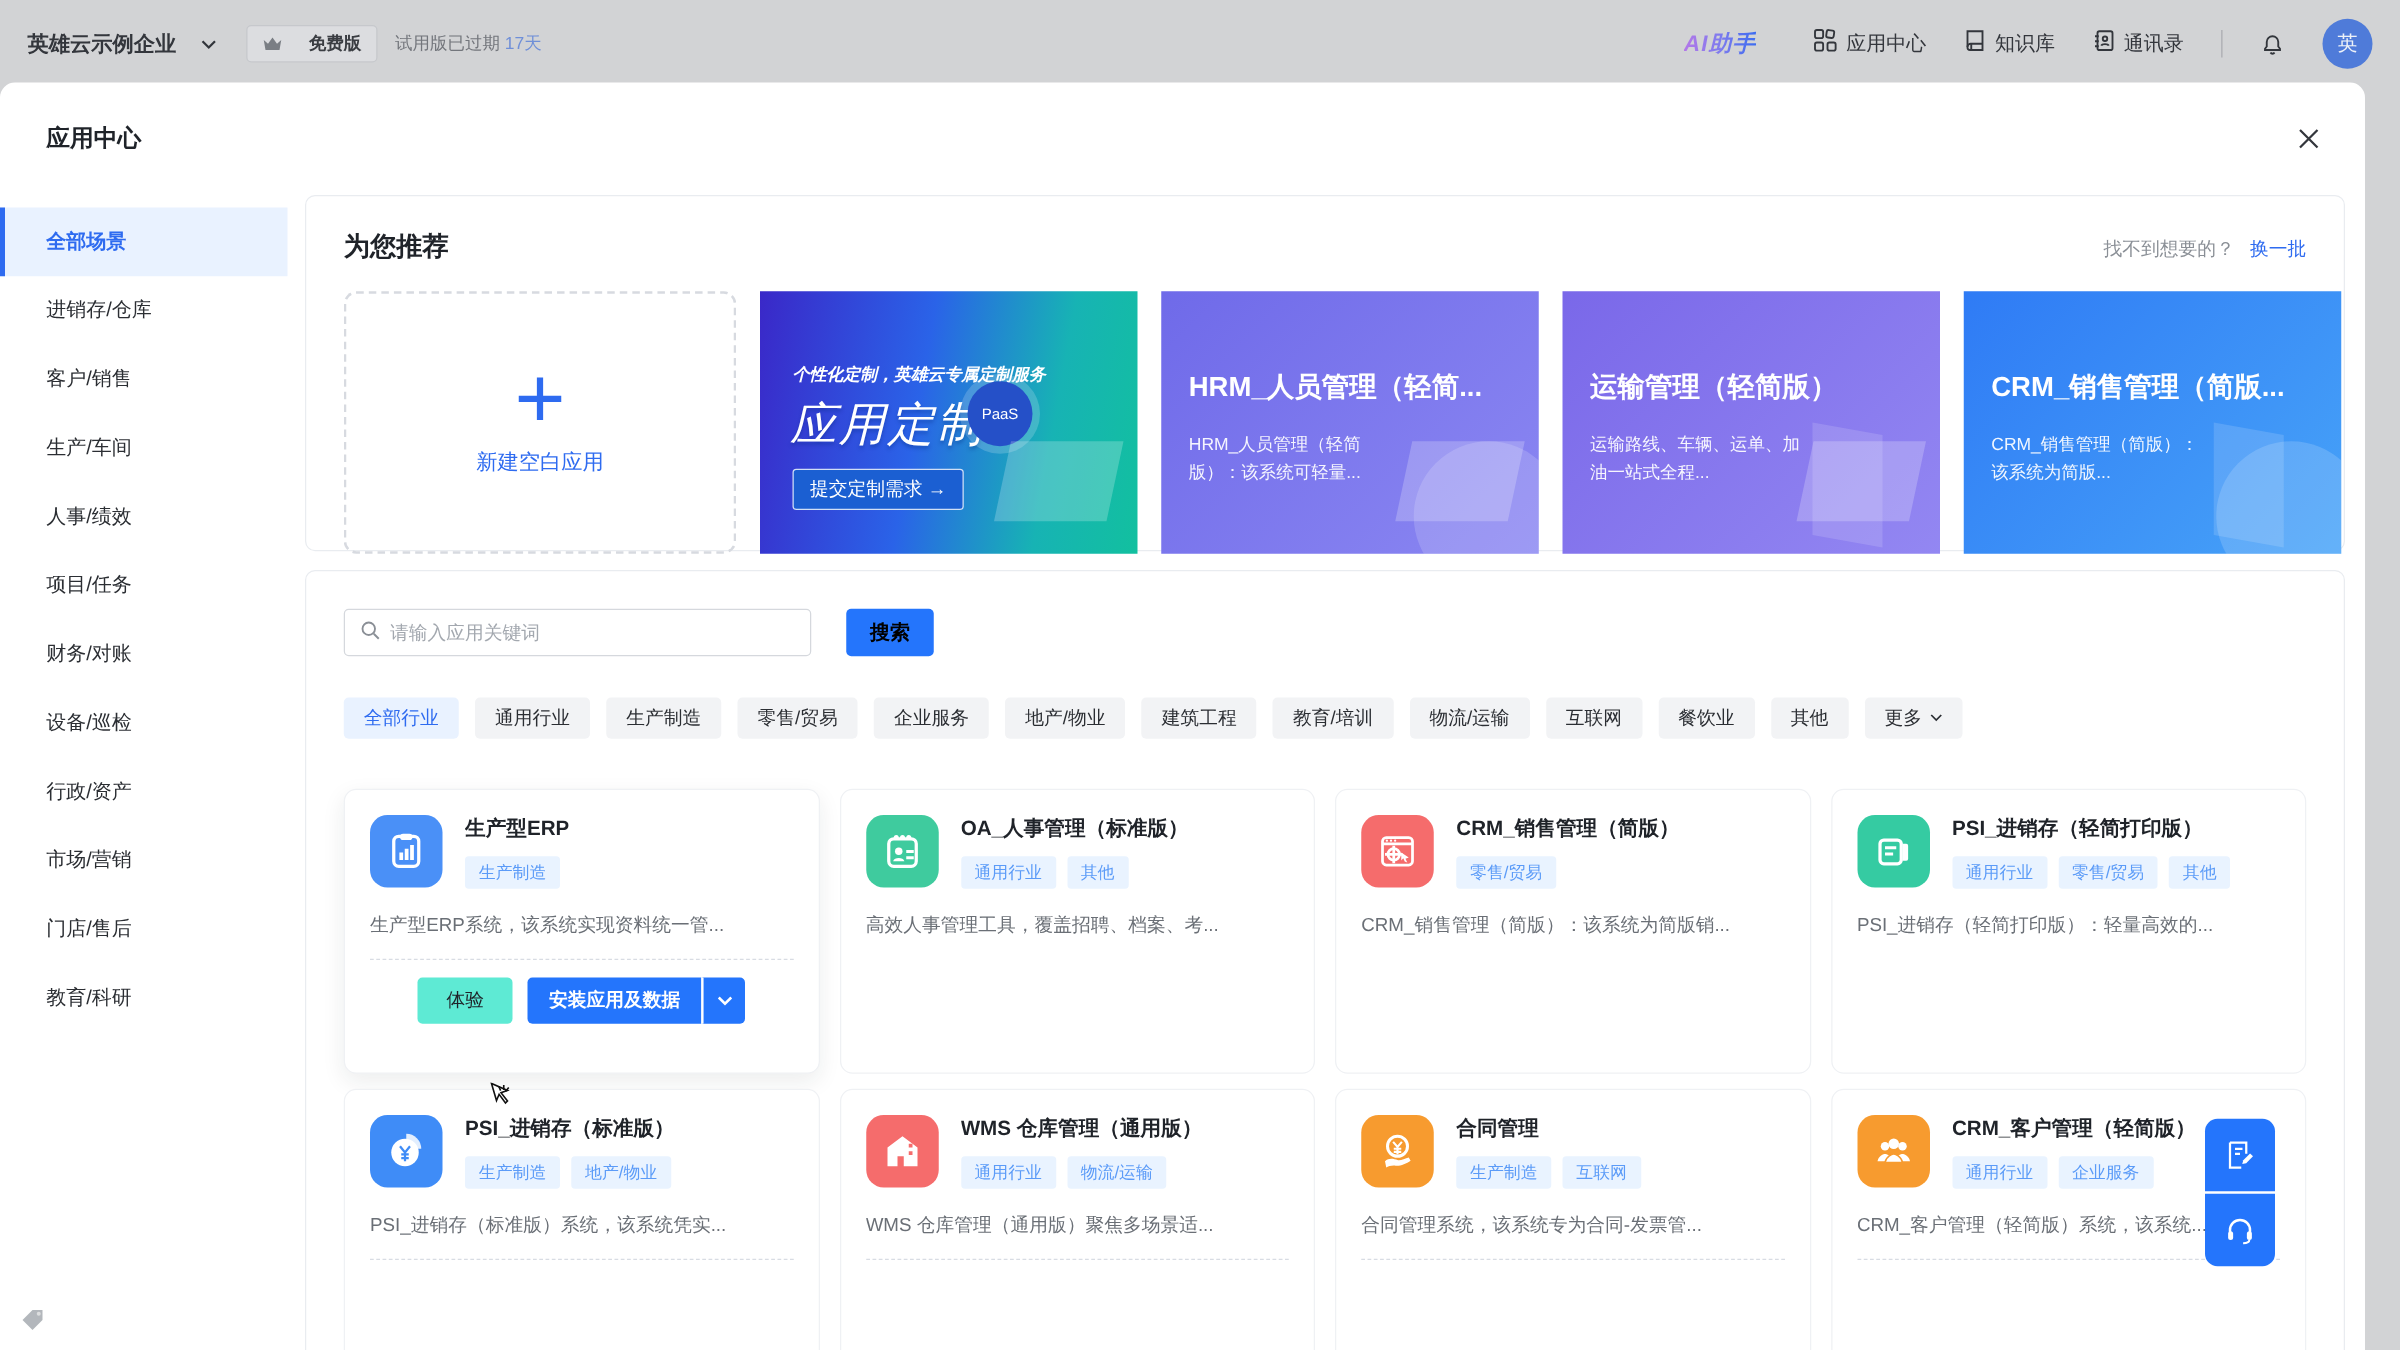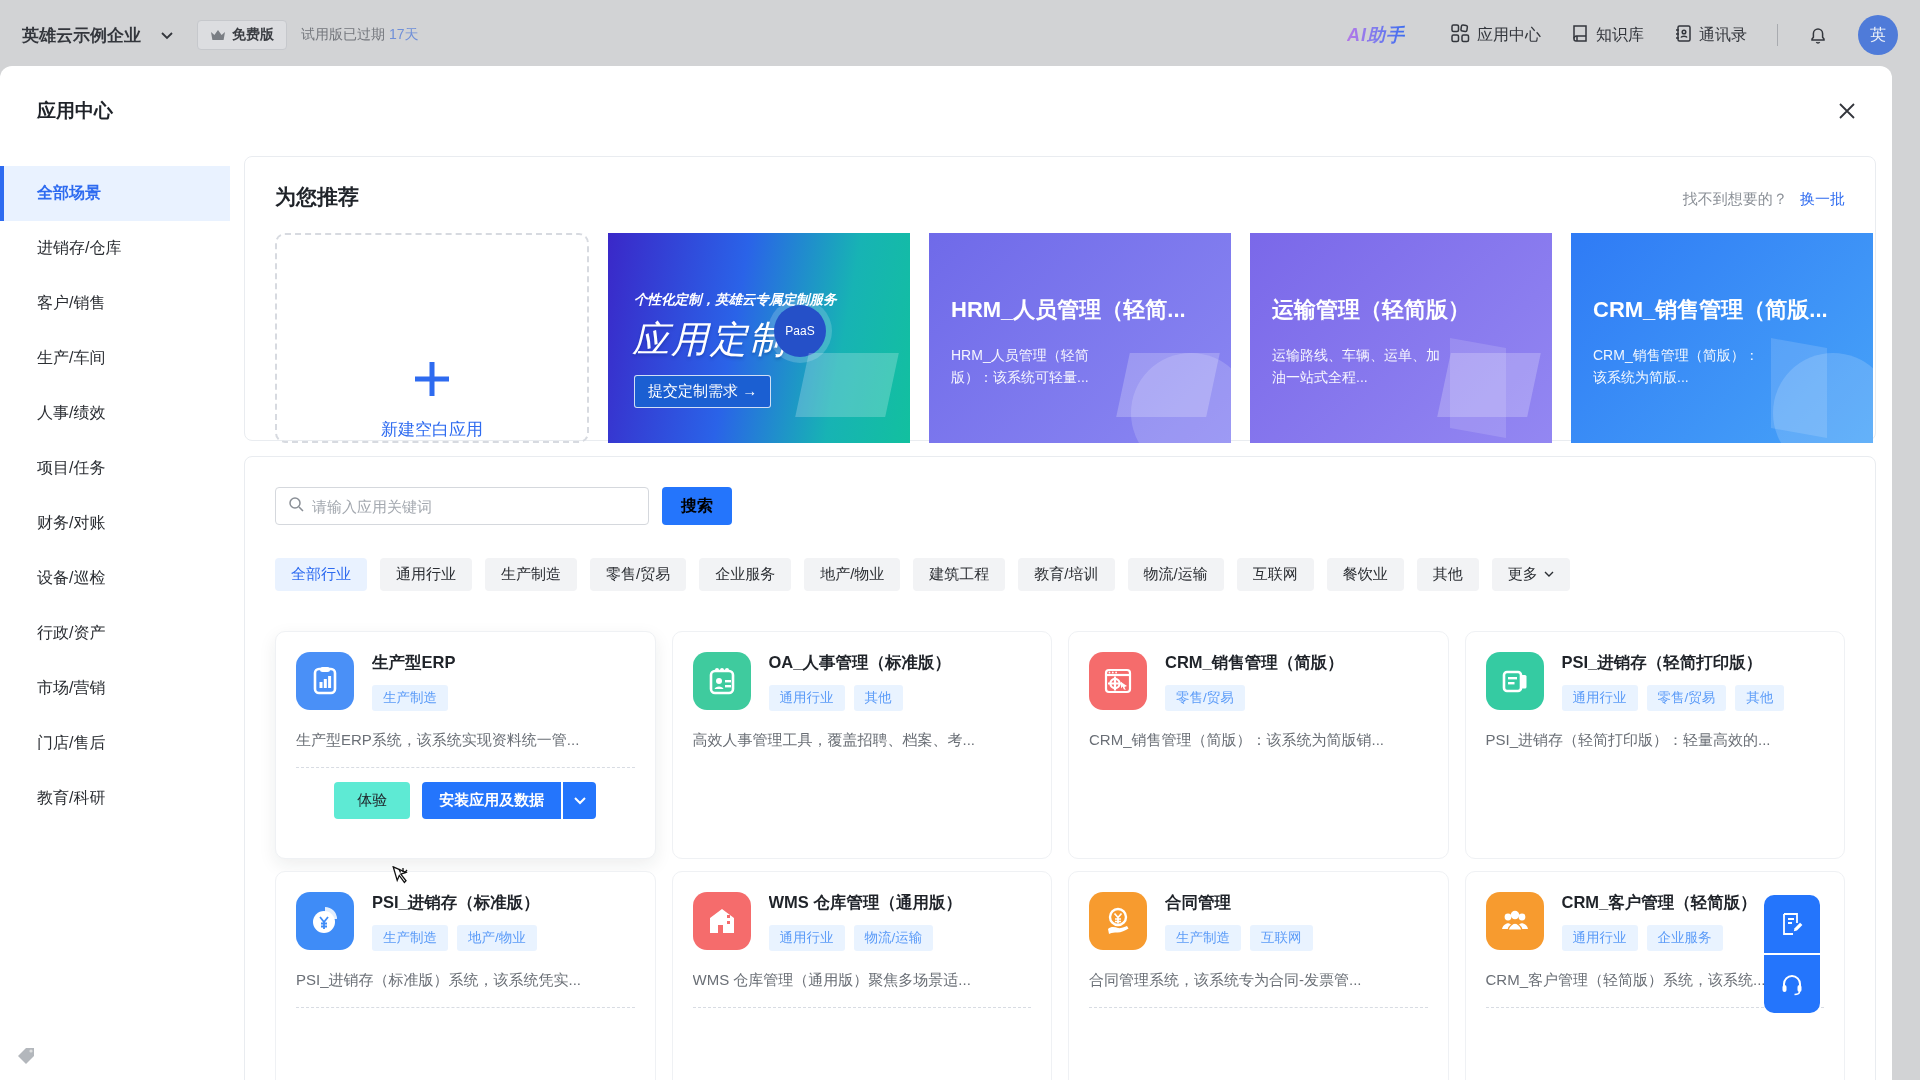--- a/index.html
+++ b/index.html
@@ -2,21 +2,21 @@
 <html><head>
 <meta charset="utf-8">
 <style>
   * { margin:0; padding:0; box-sizing:border-box; }
   html,body { width:1920px; height:1080px; overflow:hidden; }
   body { background:#d2d3d5; font-family:"Liberation Sans","DejaVu Sans",sans-serif; color:#1f2329; }
 
   
   .topbar { position:absolute; top:0; left:0; width:1920px; height:70px; display:flex; align-items:center; padding:0 22px; color:#33363c; }
   .company { display:flex; align-items:center; gap:20px; font-size:17px; font-weight:bold; cursor:pointer; }
-  .plan-badge { display:flex; align-items:flex-end; gap:6px; margin-left:24px; background:#dcdde0; border:1px solid #c6c8cc; border-radius:4px; padding:5px 12px; font-size:14px; font-weight:bold; color:#3a3d42; }
+  .plan-badge { display:flex; align-items:flex-end; gap:21px; margin-left:24px; background:#dcdde0; border:1px solid #c6c8cc; border-radius:4px; padding:5px 12px; font-size:14px; font-weight:bold; color:#3a3d42; }
   .trial { margin-left:14px; font-size:14px; color:#73767c; }
   .trial b { color:#6f8fd8; font-weight:normal; }
   .topbar-right { margin-left:auto; display:flex; align-items:center; gap:30px; }
   .ai-label { font-size:18px; font-weight:800; font-style:italic; letter-spacing:1px;
      background:linear-gradient(90deg,#b478e8,#7e7bee,#3c6cf0); -webkit-background-clip:text; background-clip:text; color:transparent; cursor:pointer; margin-right:16px; }
   .tb-item { display:flex; align-items:center; gap:7px; font-size:16px; cursor:pointer; }
   .tb-divider { width:1px; height:22px; background:#a9abb0; }
   .bell { cursor:pointer; display:flex; }
   .avatar { width:40px; height:40px; border-radius:50%; background:#4f7bd9; color:#eef2f8; display:flex; align-items:center; justify-content:center; font-size:16px; cursor:pointer; }
 
@@ -36,42 +36,42 @@
   
   .content { flex:1; padding:0 16px 0 14px; overflow:hidden; }
   .panel { border:1px solid #e9ecf0; border-radius:8px; background:#fff; }
   .panel-reco { height:285px; padding:26px 30px; }
   .reco-head { display:flex; align-items:baseline; }
   .reco-title { font-size:21px; font-weight:bold; }
   .reco-right { margin-left:auto; font-size:15px; color:#8a8f96; }
   .reco-refresh { color:#2e6bf0; cursor:pointer; margin-left:8px; }
   .banner-row { display:flex; gap:19px; margin-top:22px; }
   .banner { width:302px; height:210px; border-radius:0; position:relative; overflow:hidden; color:#fff; flex:none; cursor:pointer; }
-  .new-app { width:314px; height:210px; border:2px dashed #d7dae0; border-radius:10px; display:flex; flex-direction:column; align-items:center; justify-content:flex-end; gap:16px; cursor:pointer; flex:none; }
+  .new-app { width:314px; height:210px; border:2px dashed #d7dae0; border-radius:10px; display:flex; flex-direction:column; align-items:center; justify-content:center; gap:16px; cursor:pointer; flex:none; }
   .new-app-label { color:#2e6bf0; font-size:17px; }
 
   .banner-custom { background:linear-gradient(100deg,#3a28c8 0%,#2a63e8 42%,#17b3b4 75%,#12c09f 100%); }
   .banner-custom .tagline { position:absolute; left:26px; top:58px; font-size:13.5px; font-weight:bold; font-style:italic; }
   .banner-custom .big { position:absolute; left:24px; top:82px; font-size:37px; font-weight:400; font-style:italic; letter-spacing:2px; text-shadow:0 2px 3px rgba(0,40,120,.35); }
   .banner-custom .cta { position:absolute; left:26px; top:142px; background:#1b5fd2; border:1px solid rgba(255,255,255,.8); border-radius:3px; padding:6px 13px; font-size:15px; cursor:pointer; }
   .paas-gear { position:absolute; right:84px; top:72px; width:52px; height:52px; border-radius:50%; background:#2550c8; display:flex; align-items:center; justify-content:center; font-size:12px; color:#fff; box-shadow:0 0 0 6px rgba(255,255,255,.18); }
   .deco-a,.deco-b,.deco-c { position:absolute; background:rgba(255,255,255,.16); }
   .deco-a { width:120px; height:120px; border-radius:50%; right:-20px; bottom:-30px; }
   .deco-b { width:90px; height:64px; right:18px; bottom:26px; transform:skewX(-12deg); background:rgba(255,255,255,.22); }
   .deco-c { width:56px; height:90px; right:46px; bottom:10px; transform:skewY(10deg); background:rgba(255,255,255,.14); }
 
   .banner-hrm { background:linear-gradient(135deg,#6f6ae9 0%,#8b87f2 100%); }
   .banner-trans { background:linear-gradient(135deg,#7a68e9 0%,#9387f2 100%); }
   .banner-crm { background:linear-gradient(135deg,#2f7bf5 0%,#47a3f8 100%); }
   .banner h3 { position:absolute; left:22px; top:62px; right:16px; font-size:22px; font-weight:bold; white-space:nowrap; overflow:hidden; }
   .banner p { position:absolute; left:22px; top:112px; width:170px; font-size:14px; line-height:1.55; color:rgba(255,255,255,.93); }
 
   
   .panel-main { margin-top:15px; height:640px; padding:30px; }
-  .search-row { display:flex; align-items:center; gap:13px; }
+  .search-row { display:flex; align-items:center; gap:28px; }
   .search-box { width:374px; height:38px; border:1px solid #d5d8dd; border-radius:4px; display:flex; align-items:center; padding:0 12px; gap:8px; }
   .search-box input { border:none; outline:none; flex:1; font-size:15px; font-family:inherit; color:#1f2329; }
   .search-box input::placeholder { color:#a3a8af; }
   .btn-search { width:70px; height:38px; background:#2475fc; color:#000000; border:none; border-radius:4px; font-size:16px; font-weight:bold; cursor:pointer; font-family:inherit; }
 
   .filter-row { display:flex; gap:13px; margin-top:33px; }
   .chip { height:33px; display:flex; align-items:center; padding:0 16px; background:#f2f3f5; border-radius:4px; font-size:15px; cursor:pointer; white-space:nowrap; color:#2b2e33; }
   .chip.active { background:#e9f2ff; color:#2e6bf0; }
   .chip.more { gap:6px; }
 

